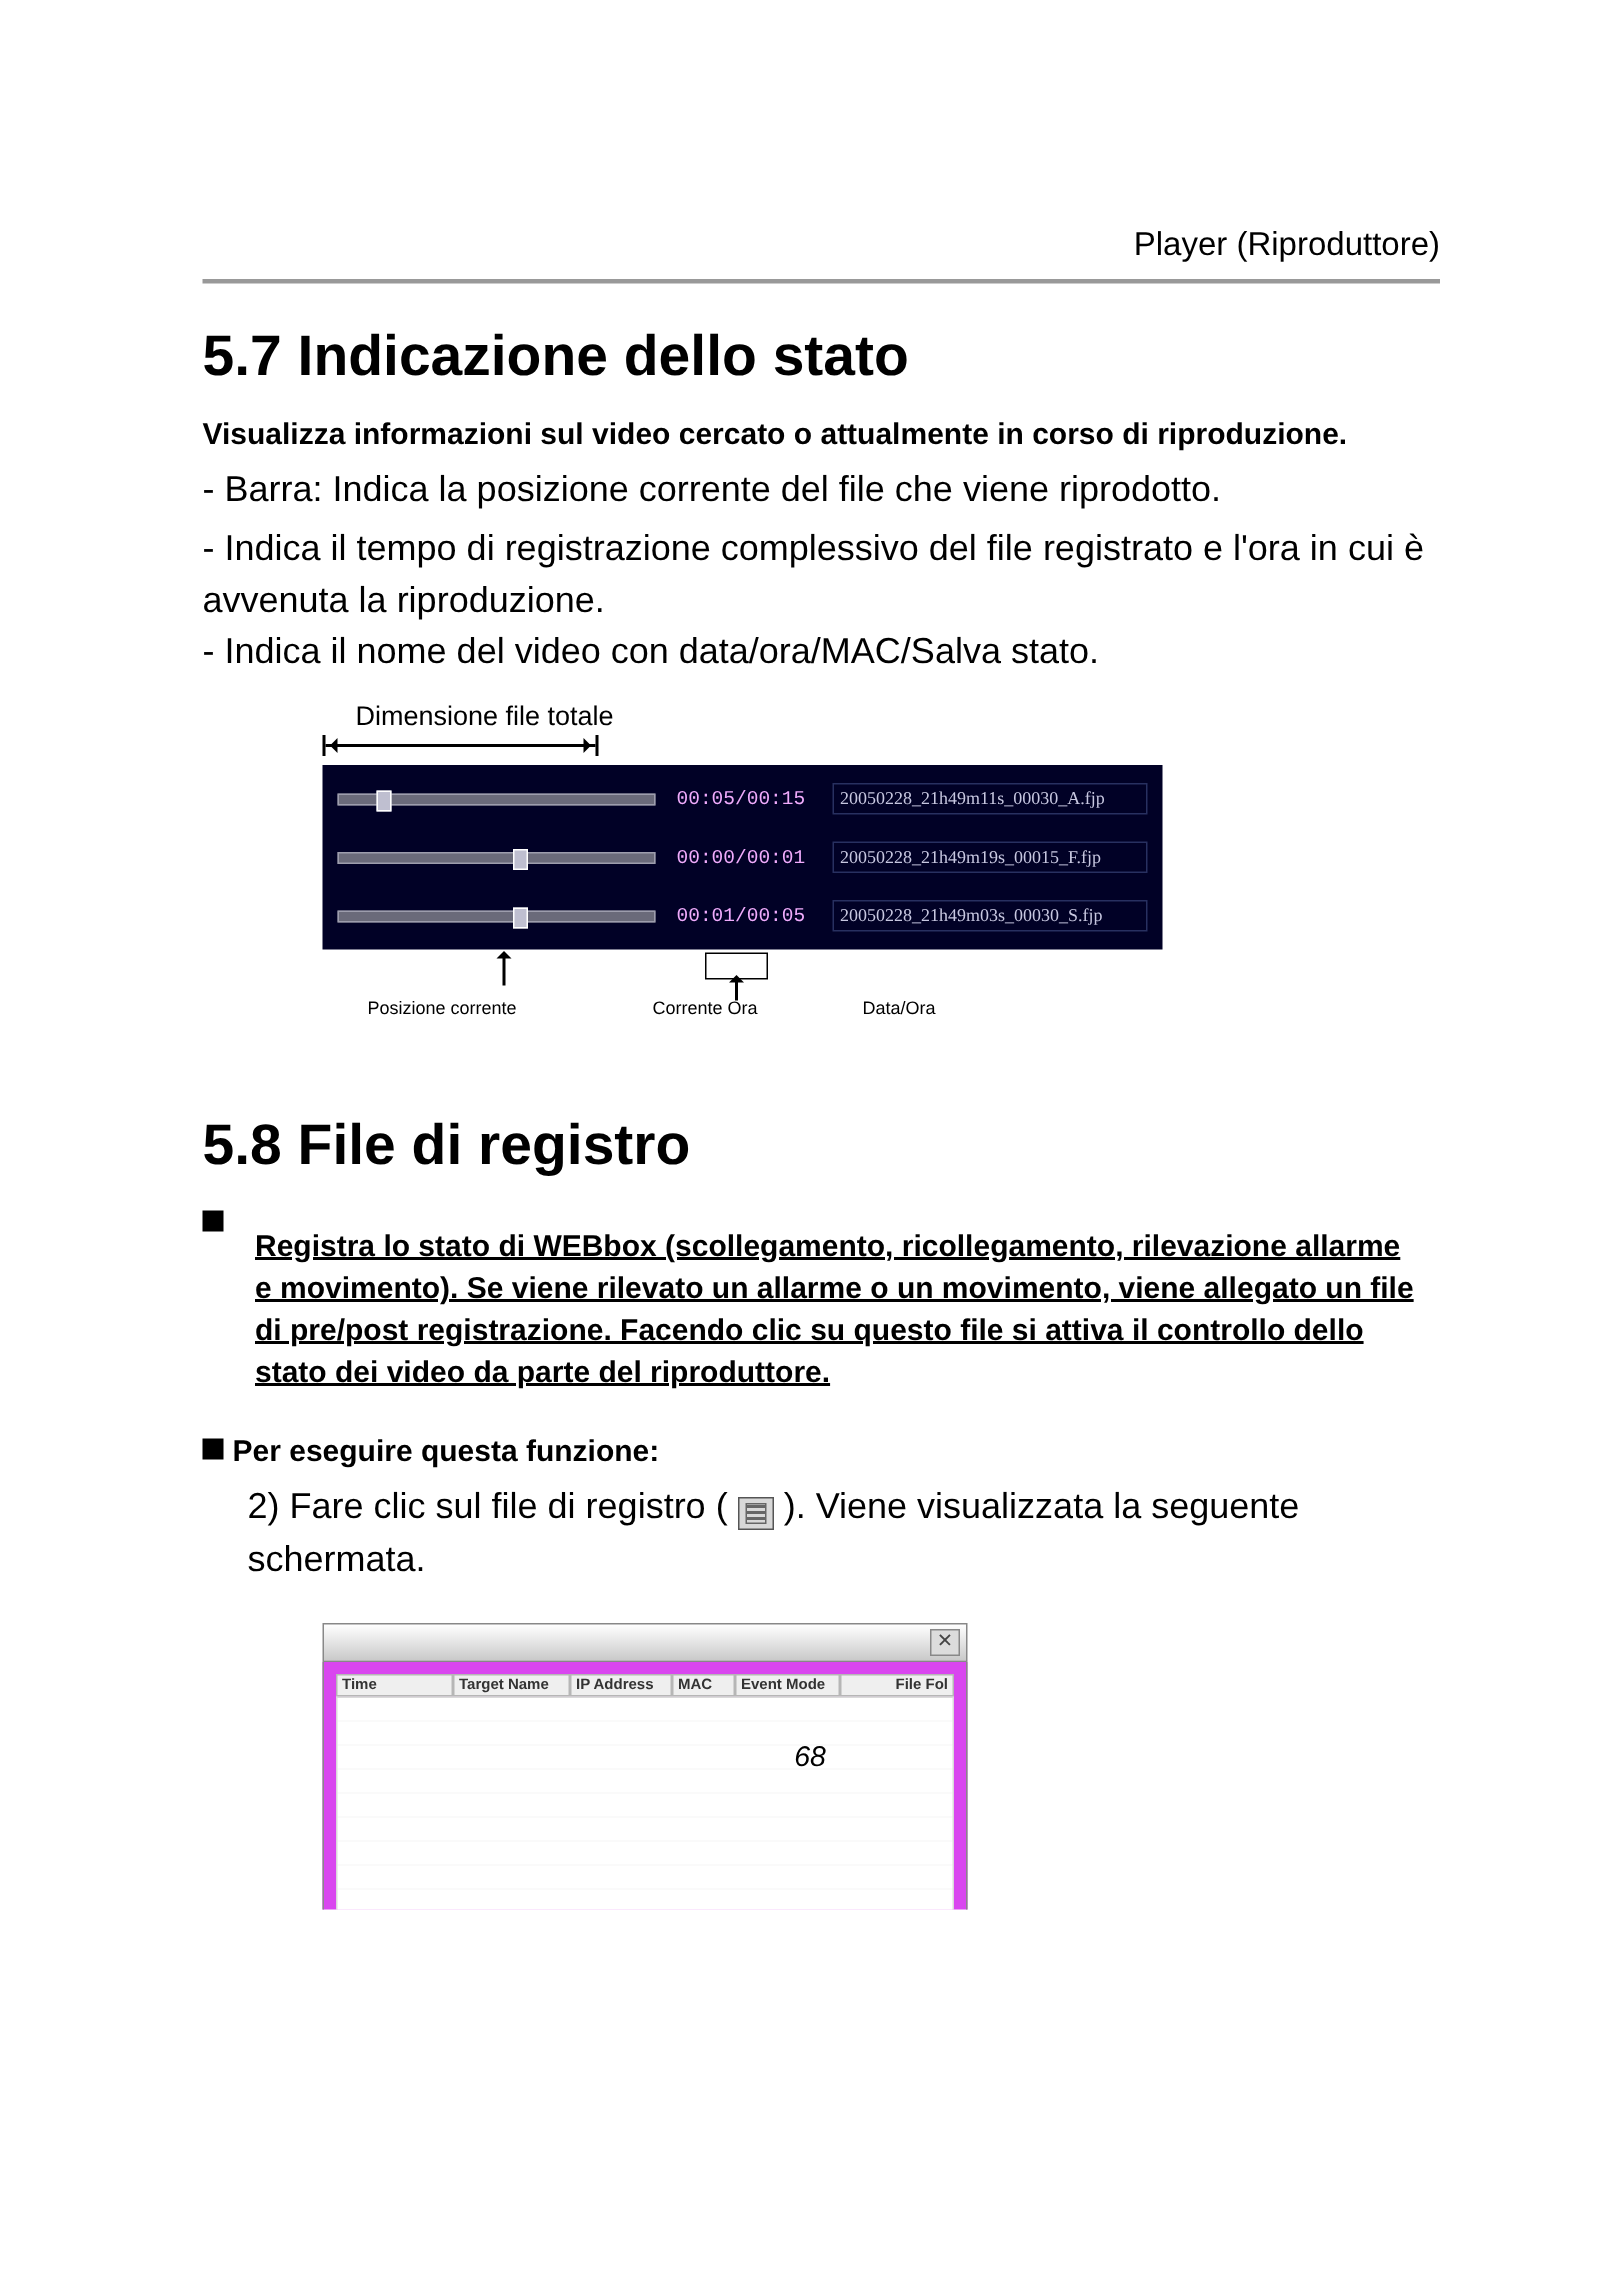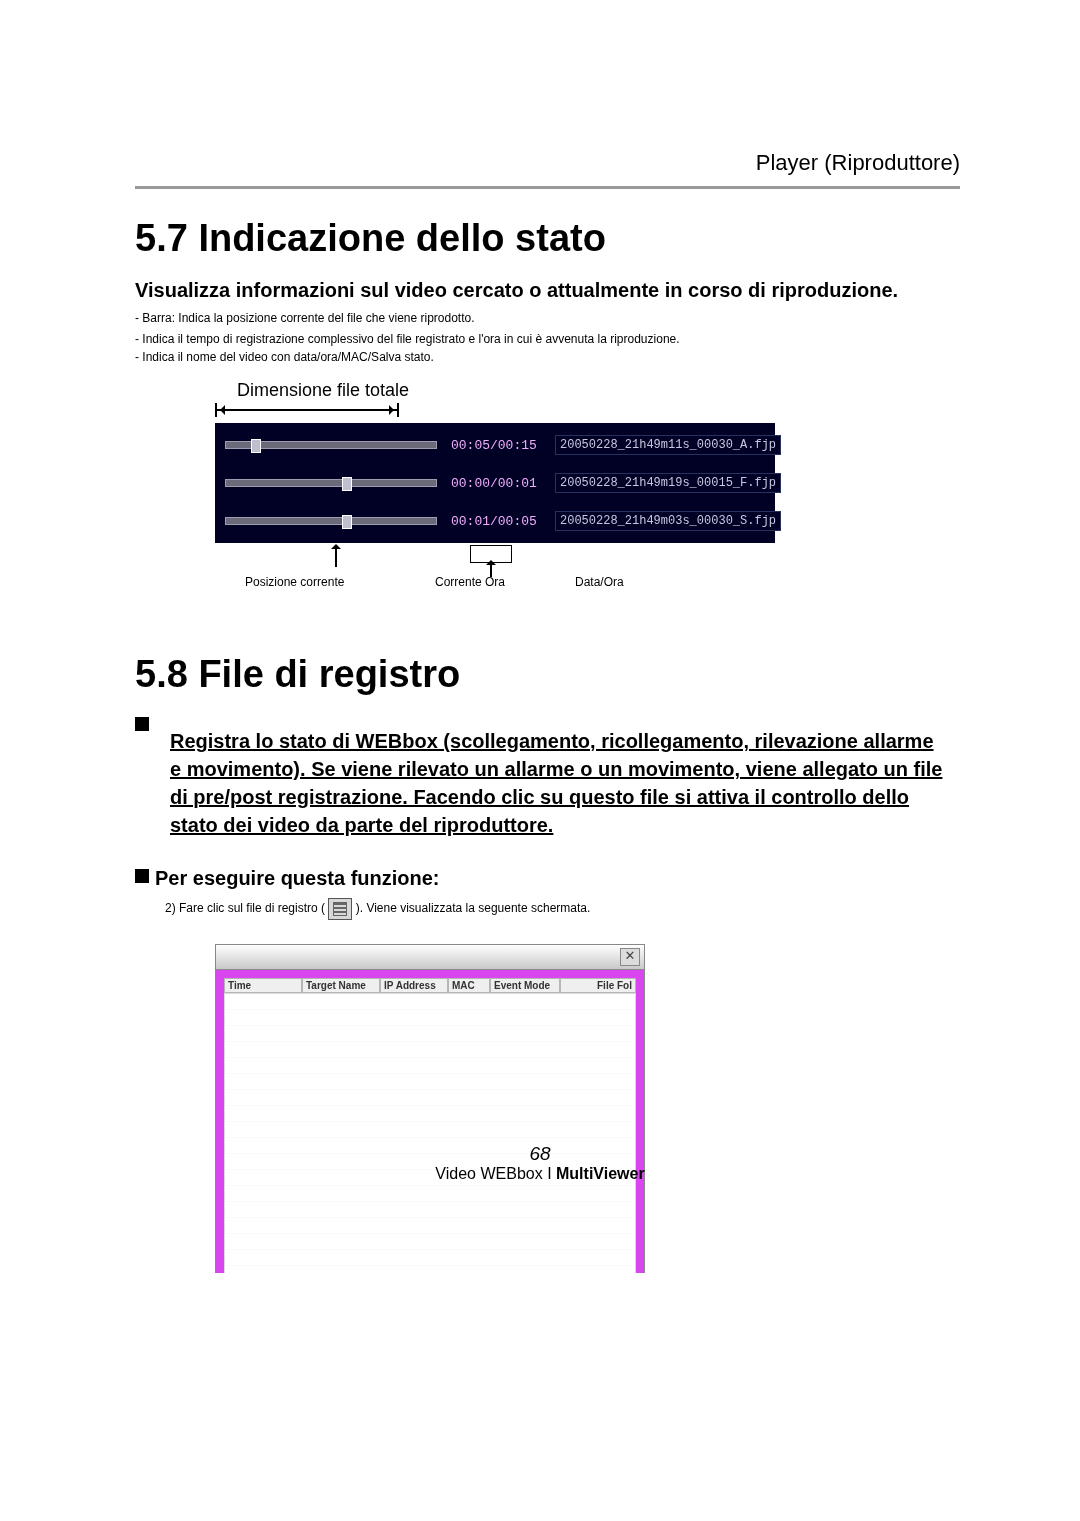--- a/index.html
+++ b/index.html
@@ -32,21 +32,21 @@
     font-weight: 700;
     margin: 0 0 16px 0;
   }
   .bold-line {
     font-weight: 700;
     font-size: 20px;
     line-height: 1.4;
     margin: 0 0 6px 0;
   }
   .normal {
-    font-size: 12px;
+    font-size: 24px;
     line-height: 1.45;
     margin: 0 0 4px 0;
   }
   .section-gap {
     margin-top: 46px;
   }
   
   .diagram {
     margin: 14px 0 0 80px;
     width: 560px;
@@ -112,21 +112,21 @@
     color: #f0abfc;
     font-family: "Courier New", monospace;
     font-size: 13px;
     flex: 0 0 90px;
   }
   .filebox {
     background: #010126;
     border: 1px solid #283060;
     padding: 2px 4px;
     color: #c7c7e0;
-    font-family: Liberation Mono, monospace;
+    font-family: Liberation Serif, serif;
     font-size: 12px;
     flex: 1;
     white-space: nowrap;
   }
   .callouts {
     position: relative;
     height: 60px;
     margin-top: 4px;
   }
   .arrow-up {
@@ -376,18 +376,15 @@
     </div>
     <div class="log-footer">
       <div class="log-foot-btn">
         <div class="log-foot-btn-inner"></div>
       </div>
     </div>
   </div>
 
   <div class="page-footer">
     <div class="page-num">68</div>
-    <div>
-      <span>Video WEBbox I </span><b>MultiViewer</b>
-    </div>
   </div>
 
 </div>
 
 </body></html>

